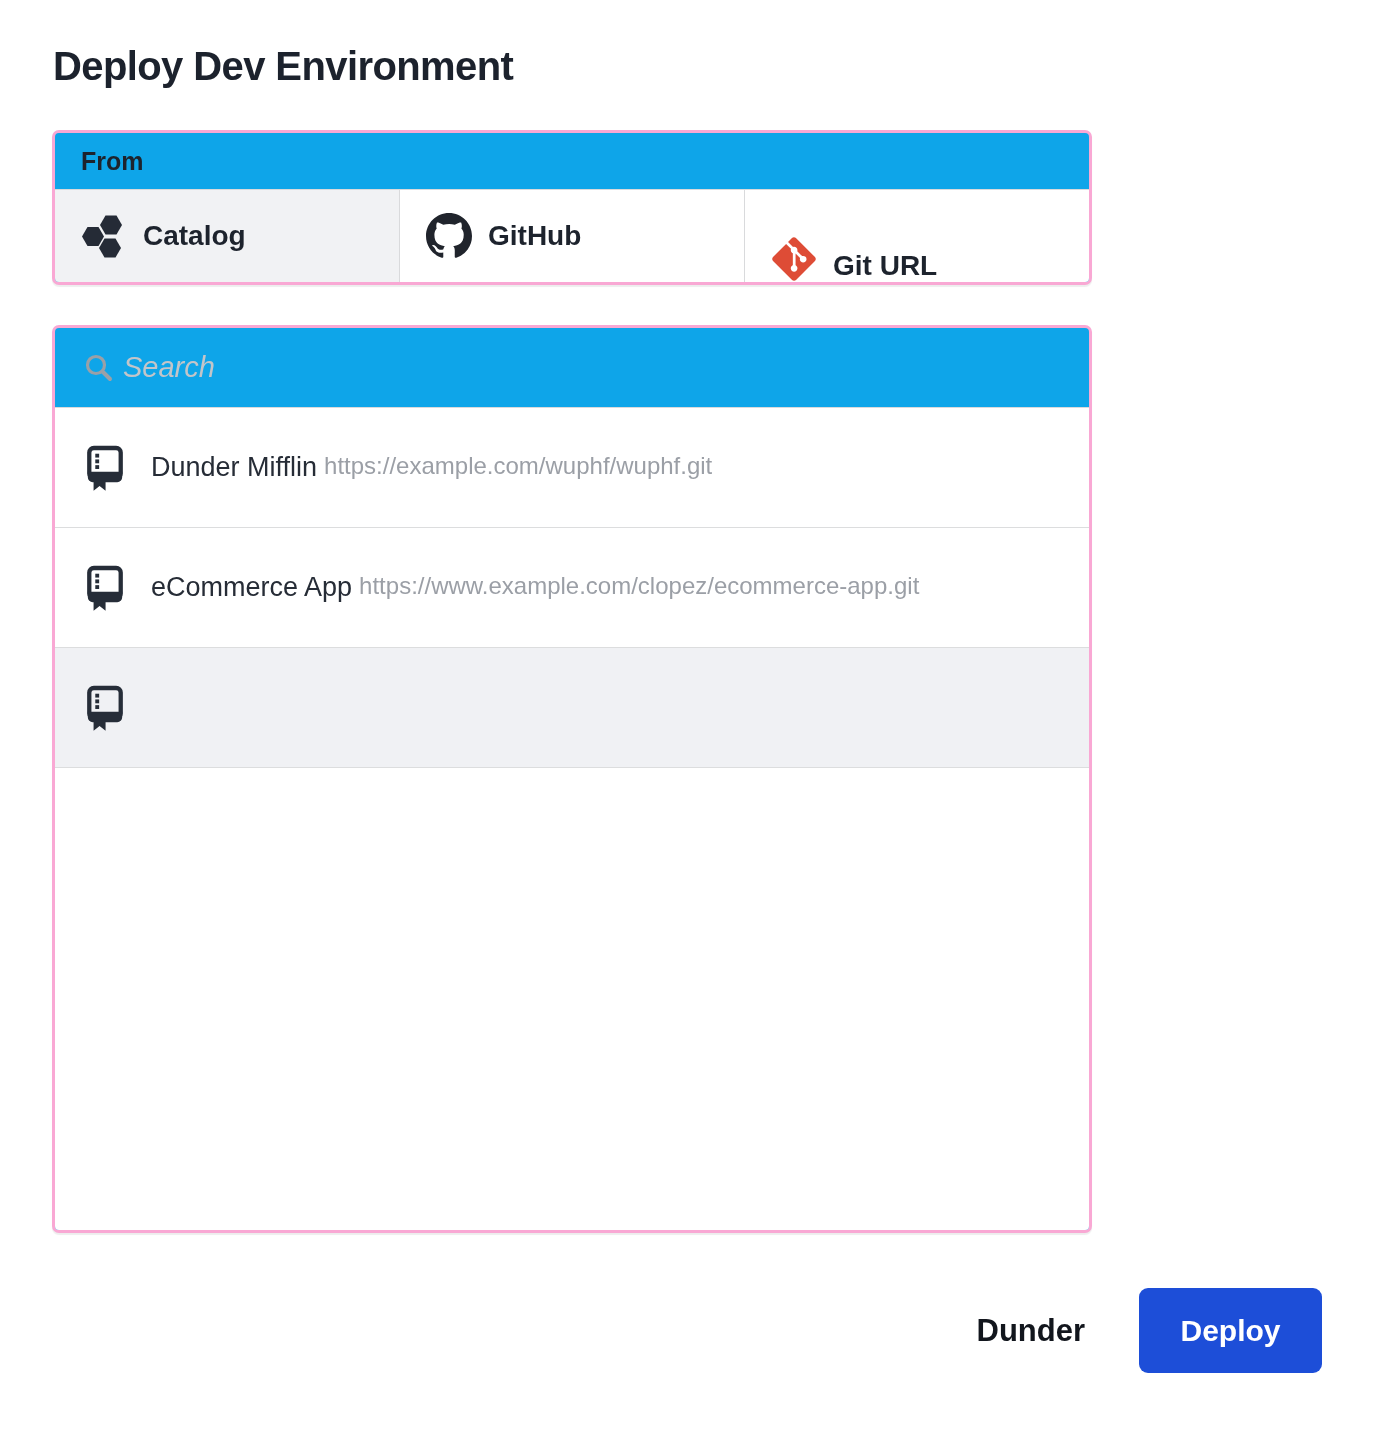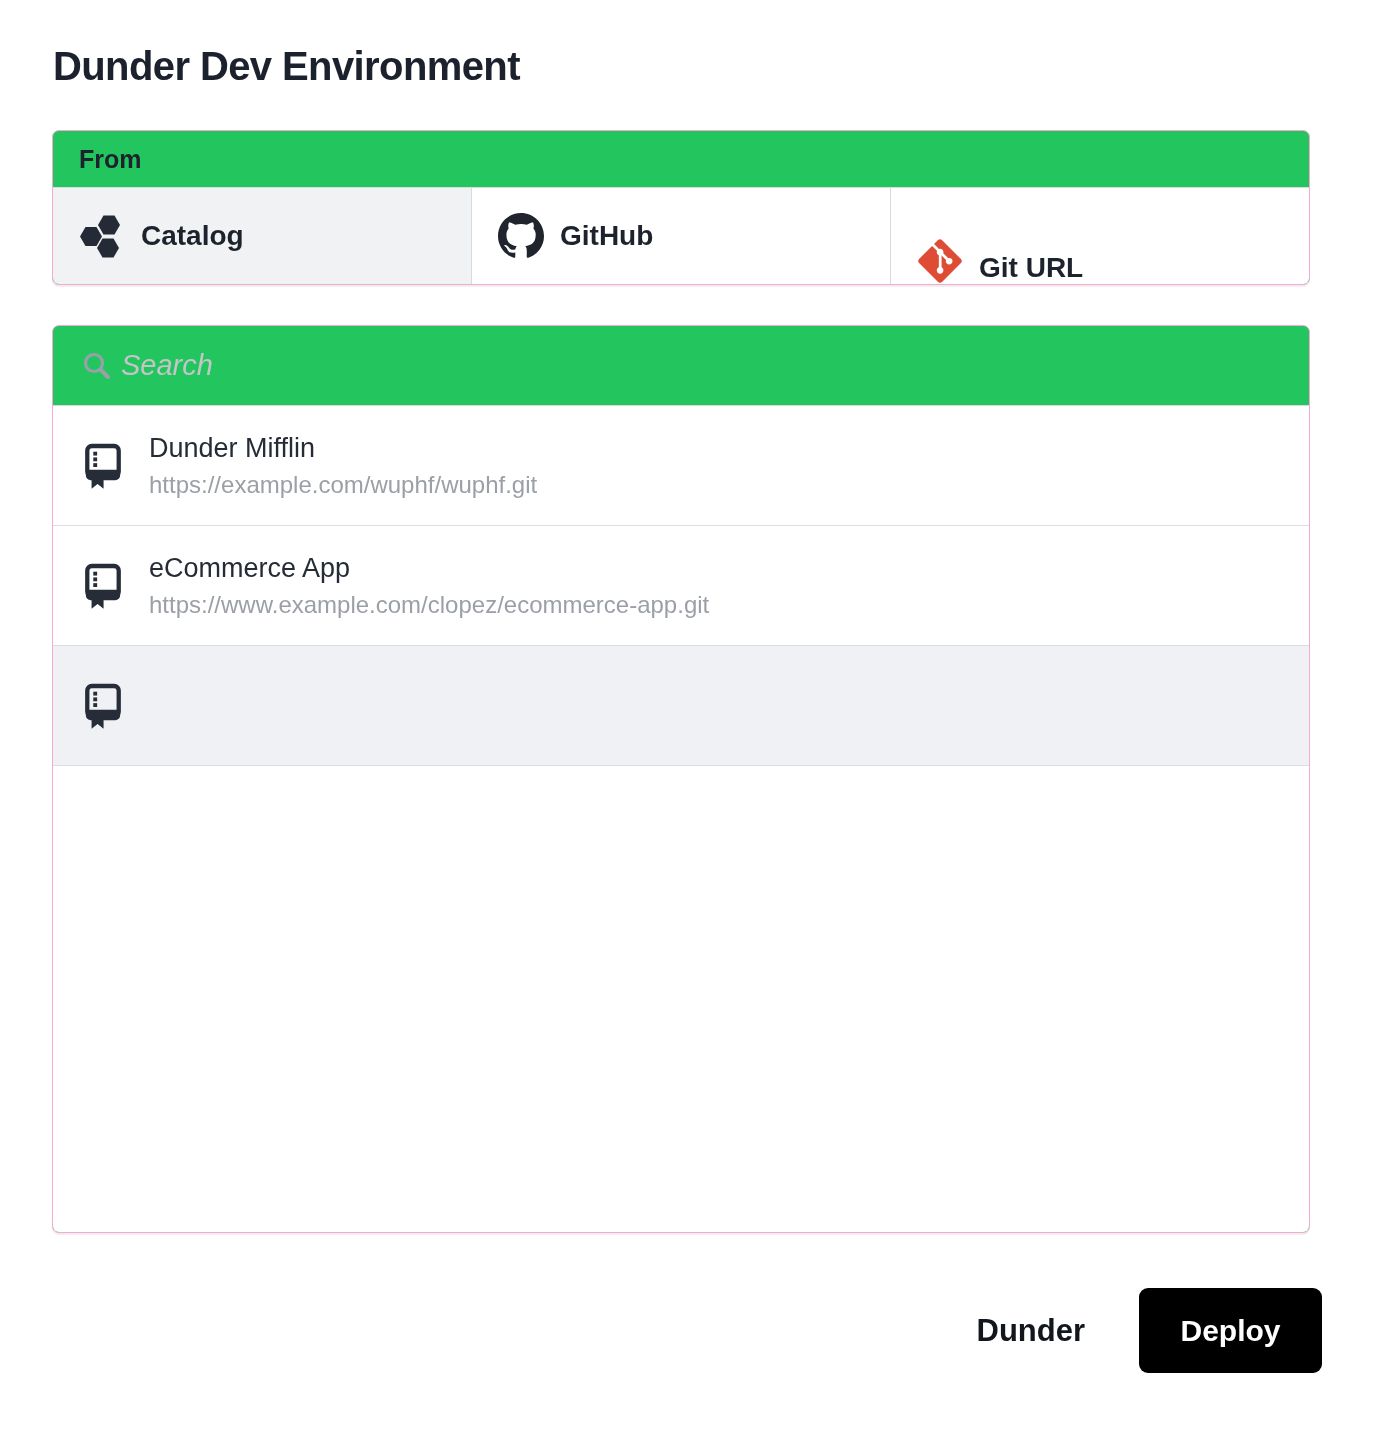--- a/index.html
+++ b/index.html
@@ -6,24 +6,24 @@
   html,body { width:1378px; height:1432px; background:#ffffff;
     font-family:"Liberation Sans", sans-serif; }
   .page { position:relative; width:1378px; height:1432px; overflow:hidden; }
 
   .page-title {
     position:absolute; left:53px; top:44px;
     font-size:40px; font-weight:800; color:#1c222d; letter-spacing:-0.6px;
   }
 
   .panel {
-    position:absolute; left:52px; width:1258px;
-    border:1px solid #f9a8d4; border-radius:7px;
+    position:absolute; left:52px; width:1040px;
+    border:3px solid #f9a8d4; border-radius:7px;
     box-shadow:0 2px 1px rgba(0,0,0,0.07);
-    background:#22c55e; overflow:hidden;
+    background:#0ea5e9; overflow:hidden;
   }
 
   
   .panel-from { top:130px; height:155px; display:flex; flex-direction:column; }
   .from-row {
     height:57px; flex:0 0 57px; display:flex; align-items:center;
     padding-left:26px; border-bottom:1px solid #d9dadc;
     font-size:25px; font-weight:700; color:#1d232d;
   }
   .tabs-row { flex:1; display:flex; }
@@ -47,49 +47,49 @@
     font-family:"Liberation Sans", sans-serif; background:transparent;
   }
   .search-input::placeholder { font-style:italic; color:#c3c5c9; }
 
   .repo-row {
     flex:0 0 120px; display:flex; align-items:center; gap:26px;
     padding-left:30px; border-bottom:1px solid #dcddde;
     background:#ffffff; cursor:pointer;
   }
   .repo-row.selected { background:#f0f1f4; }
-  .repo-text { display:flex; flex-direction:column; gap:7px; }
+  .repo-text { display:flex; flex-direction:row; gap:7px; }
   .repo-name { font-size:27px; color:#262c36; }
   .repo-url  { font-size:24px; color:#9b9fa6; }
   .list-filler { flex:1; background:#ffffff; }
 
   
   .footer {
     position:absolute; top:1288px; left:52px; width:1270px; height:85px;
     display:flex; align-items:center; justify-content:flex-end; gap:54px;
   }
   .cancel-button {
     background:none; border:none; cursor:pointer;
     font-family:"Liberation Sans", sans-serif;
     font-size:31px; font-weight:700; color:#12161d;
   }
   .deploy-button {
     width:183px; height:85px; border:none; border-radius:9px;
-    background:#000000; color:#ffffff; cursor:default;
+    background:#1d4ed8; color:#ffffff; cursor:default;
     font-family:"Liberation Sans", sans-serif;
     font-size:30px; font-weight:700;
   }
   svg { display:block; }
 </style>
 </head>
 <body>
 
 <div class="page">
 
-  <h1 class="page-title">Dunder Dev Environment</h1>
+  <h1 class="page-title">Deploy Dev Environment</h1>
 
   <div class="panel panel-from">
     <div class="from-row">
       <span>From</span>
     </div>
     <div class="tabs-row">
 
       <div class="tab selected">
         <span class="tab-icon">
           <svg width="44" height="47" viewBox="0 0 44 47" fill="#252b36">

